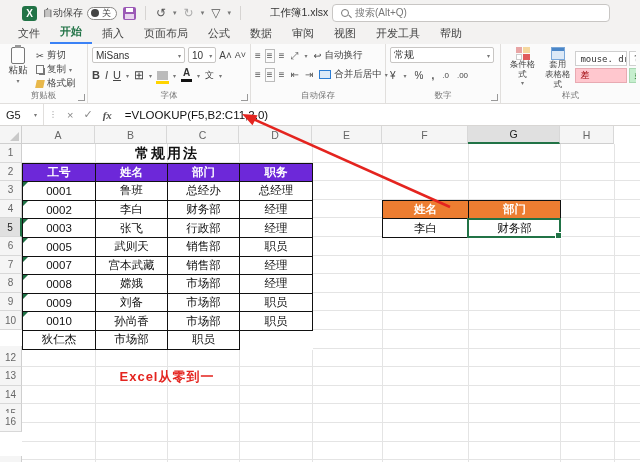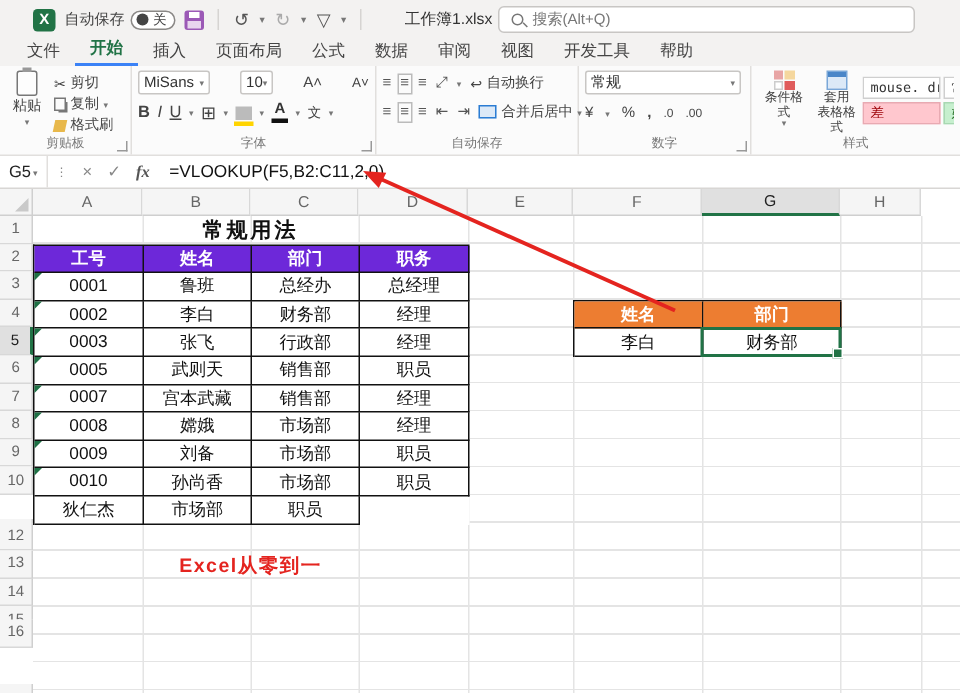--- a/index.html
+++ b/index.html
@@ -54,21 +54,21 @@
   .cf-ico i { background:#e8a5a5; } .cf-ico i:nth-child(2){ background:#f5d79e; } .cf-ico i:nth-child(3){ background:#fff; border:1px solid #ccc; } .cf-ico i:nth-child(4){ background:#e05c5c; }
   .ft-ico { width:14px; height:13px; background:linear-gradient(#4a86c8 30%, #dce9f7 30%); border:1px solid #7aa7d8; }
   .style-stack { display:flex; flex-direction:column; align-items:center; font-size:8.5px; color:#444; line-height:1.15; margin:0 2px; text-align:center; }
   .gallery { display:grid; grid-auto-flow:column; grid-template-rows:15px 15px; gap:2px; width:66px; overflow:hidden; margin-top:4px; }
   .tile { width:52px; height:15px; font-size:9px; display:flex; align-items:center; padding:0 4px; border:1px solid #cfcfcf; background:#fff; white-space:nowrap; overflow:hidden; font-family:"DejaVu Sans Mono", monospace; }
   .tile.bad { background:#ffc7ce; color:#9c0006; border-color:#e8aab2; }
   .tile.good { background:#c6efce; color:#276d27; border-color:#a8d8b2; }
 
   
   .fbar { position:absolute; left:0; top:104px; width:640px; height:22px; background:#fff; border-bottom:1px solid #d8d6d4; display:flex; align-items:center; }
-  .namebox { width:32px; height:100%; border-right:1px solid #e1dfdd; display:flex; align-items:center; justify-content:space-between; padding:0 6px; font-size:11px; color:#222; }
+  .namebox { width:44px; height:100%; border-right:1px solid #e1dfdd; display:flex; align-items:center; justify-content:space-between; padding:0 6px; font-size:11px; color:#222; }
   .fb-ico { color:#888; font-size:11px; padding:0 5px; }
   .fx { font-style:italic; font-family:"Liberation Serif", serif; color:#555; font-weight:bold; }
   .formula-text { font-size:11.5px; color:#111; margin-left:8px; }
 
   
   .sheet { position:absolute; left:0; top:126px; width:640px; height:336px; background:#fff; }
   .corner { position:absolute; left:0; top:0; width:22px; height:18px; background:#f5f5f5; border-right:1px solid #cfcfcf; border-bottom:1px solid #cfcfcf; }
   .corner::after { content:""; position:absolute; right:2px; bottom:2px; border-left:9px solid transparent; border-bottom:9px solid #c9c9c9; }
   .colhead { position:absolute; top:0; height:18px; background:#f5f5f5; border-right:1px solid #d8d8d8; border-bottom:1px solid #cfcfcf; font-size:10.5px; color:#666; display:flex; align-items:center; justify-content:center; }
   .colhead.sel { background:#e0e0e0; border-bottom:2px solid #217346; color:#222; }
@@ -161,21 +161,21 @@
             <span style="display:inline-block;width:8px;height:8px;background:#e8b84b;transform:skewX(-12deg)"></span>
             <span>格式刷</span>
           </div>
       </div>
     </div>
     <div class="glabel">剪贴板</div>
     <span class="launcher"></span>
   </div>
 
   <div class="rgroup" style="width:163px">
-    <div style="display:flex;align-items:center;gap:20px">
+    <div style="display:flex;align-items:center;gap:3px">
       <div class="fontname-box" style="width:100px">
           <span>MiSans</span>
           <span class="mini-caret">▾</span>
         </div>
       <div class="fontsize-box" style="width:30px">
           <span>10</span>
           <span class="mini-caret">▾</span>
         </div>
       <span style="font-size:10px;color:#444">A˄</span>
       <span style="font-size:9px;color:#444">A˅</span>

